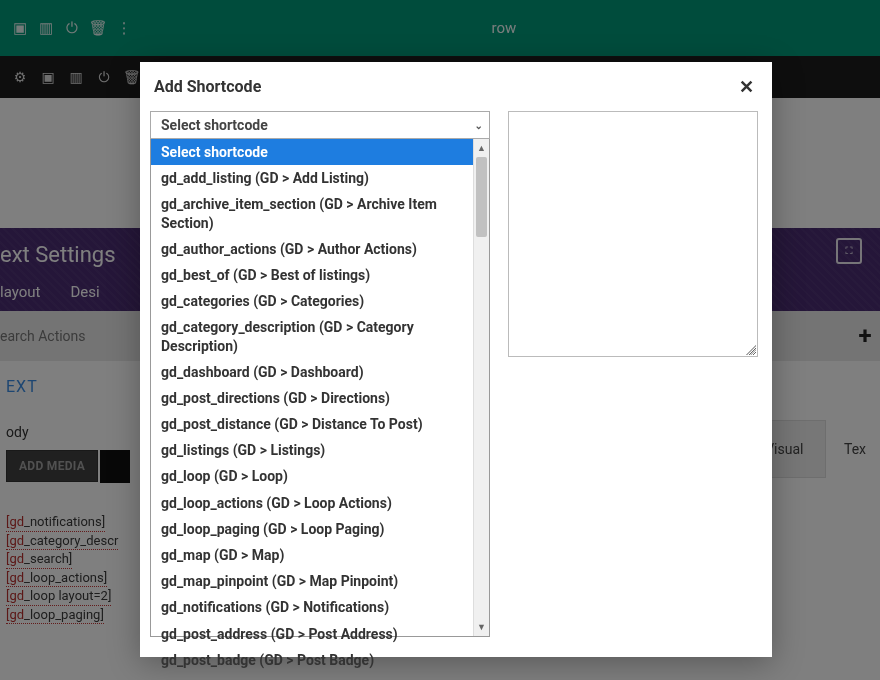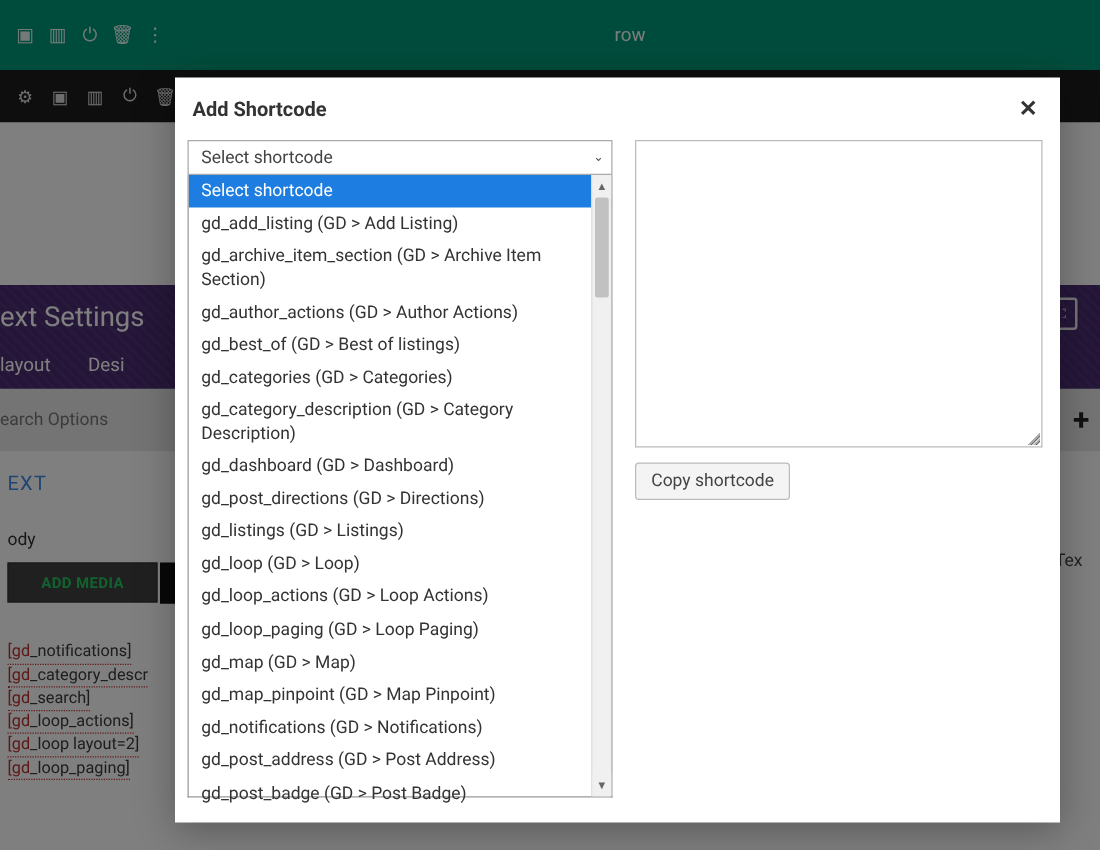--- a/index.html
+++ b/index.html
@@ -25,38 +25,38 @@
     .purple-bar .corner-ico { position:absolute; right: 18px; top: 10px; width:26px; height:26px; border: 2px solid rgba(255,255,255,0.9); border-radius:3px; display:flex; align-items:center; justify-content:center; color:#fff; font-size:10px; }
     .purple-wrap { position: relative; }
     
     .search-row { display:flex; align-items:center; justify-content:space-between; background: #e9e9e9; padding: 10px 0; }
     .search-row .label { color: #777; font-size: 14px; }
     .search-row .plus { width: 30px; height:30px; font-size: 24px; font-weight:bold; color: #222; display:flex; align-items:center; justify-content:center; }
     
     .content-area { padding: 16px 0 0 6px; }
     .text-heading { color: #3b8de4; font-size: 16px; letter-spacing: 1px; margin-bottom: 28px; }
     .body-label { color: #333; margin-bottom: 10px; }
-    .btn-add-media { display:inline-block; background: #404040; color: #22c55e; padding: 8px 26px; font-weight: bold; font-size: 12px; letter-spacing: 0.3px; border: 1px solid #333; }
+    .btn-add-media { display:inline-block; background: #404040; color: #a3a3a3; padding: 8px 12px; font-weight: bold; font-size: 12px; letter-spacing: 0.3px; border: 1px solid #333; }
     .black-sq { display:inline-block; width: 30px; height: 33px; background: #111; margin-left: 2px; vertical-align: top; }
     
     .editor-tabs { float: right; margin-right: 0; margin-top: -30px; }
     .editor-tabs .vt { display:inline-block; padding: 20px 22px; background: #efefef; border: 1px solid #ddd; color: #444; }
     .editor-tabs .tt { display:inline-block; padding: 8px 14px; color: #444; }
     
     .shortcode-lines { margin-top: 30px; line-height: 1.35; color: #3b3b3b; font-size: 13px; }
     .shortcode-lines .red { color: #b8312f; }
     .shortcode-lines div { border-bottom: 1px dotted #c73737; display: inline-block; }
     
     
-    .modal { position: absolute; z-index: 100; left: 140px; top: 62px; width: 708px; background: #fff; box-shadow: 0 6px 30px rgba(0,0,0,0.3); }
+    .modal { position: absolute; z-index: 100; left: 140px; top: 62px; width: 632px; background: #fff; box-shadow: 0 6px 30px rgba(0,0,0,0.3); }
     .modal-header { display:flex; justify-content:space-between; align-items:center; padding: 14px 18px 14px 14px; }
     .modal-header .title { font-weight: bold; color: #333; font-size: 16px; }
     .modal-header .close { font-size: 18px; font-weight: bold; cursor: pointer; color: #333; }
     
-    .modal-body { display:flex; padding: 0 14px 20px 10px; gap: 18px; }
+    .modal-body { display:flex; padding: 0 14px 20px 10px; gap: 18px; font-weight: bold; }
     .col-left { flex: 0 0 340px; }
     .col-right { flex: 1; }
     
     .select-box { width:100%; height: 28px; border: 1px solid #aaa; display:flex; align-items:center; justify-content:space-between; padding: 0 6px 0 10px; color: #444; font-size: 14px; margin-bottom: 0; }
     .select-box .chev { font-size: 10px; color: #555; }
     
     .dropdown { border: 1px solid #999; border-top: none; background: #fff; font-size: 14px; position: relative; height: 498px; }
     .dropdown-inner { overflow: hidden; }
     .dropdown .opt { padding: 4px 10px; color: #333; line-height: 1.3; }
     .dropdown .opt.selected { background: #1e7de0; color: #fff; }
@@ -104,21 +104,21 @@
       <div class="title">ext Settings</div>
       <div class="tabs">
         <span>layout</span>
         <span>Desi</span>
       </div>
       <div class="corner-ico">⛶</div>
     </div>
   </div>
 
   <div class="search-row">
-    <span class="label">earch Options</span>
+    <span class="label">earch Actions</span>
     <span class="plus">+</span>
   </div>
 
   <div class="content-area">
     <div class="text-heading">EXT</div>
     <div class="body-label">ody</div>
     <span class="btn-add-media">ADD MEDIA</span><span class="black-sq"></span>
     
     <div class="editor-tabs">
       <span class="vt">Visual</span>
@@ -153,35 +153,35 @@
         <div class="dropdown-inner" id="dropdown-list">
             <div class="opt selected">Select shortcode</div>
             <div class="opt">gd_add_listing (GD &gt; Add Listing)</div>
             <div class="opt">gd_archive_item_section (GD &gt; Archive Item Section)</div>
             <div class="opt">gd_author_actions (GD &gt; Author Actions)</div>
             <div class="opt">gd_best_of (GD &gt; Best of listings)</div>
             <div class="opt">gd_categories (GD &gt; Categories)</div>
             <div class="opt">gd_category_description (GD &gt; Category Description)</div>
             <div class="opt">gd_dashboard (GD &gt; Dashboard)</div>
             <div class="opt">gd_post_directions (GD &gt; Directions)</div>
+            <div class="opt">gd_post_distance (GD &gt; Distance To Post)</div>
             <div class="opt">gd_listings (GD &gt; Listings)</div>
             <div class="opt">gd_loop (GD &gt; Loop)</div>
             <div class="opt">gd_loop_actions (GD &gt; Loop Actions)</div>
             <div class="opt">gd_loop_paging (GD &gt; Loop Paging)</div>
             <div class="opt">gd_map (GD &gt; Map)</div>
             <div class="opt">gd_map_pinpoint (GD &gt; Map Pinpoint)</div>
             <div class="opt">gd_notifications (GD &gt; Notifications)</div>
             <div class="opt">gd_post_address (GD &gt; Post Address)</div>
             <div class="opt">gd_post_badge (GD &gt; Post Badge)</div>
           </div>
         <div class="scrollbar">
           <div class="sb-arrow up">▲</div>
           <div class="sb-thumb"></div>
           <div class="sb-arrow down">▼</div>
         </div>
       </div>
     </div>
     <div class="col-right">
       <div class="textarea-preview"></div>
-      <div class="copy-btn">Copy shortcode</div>
     </div>
   </div>
 </div>
 
 </body></html>

